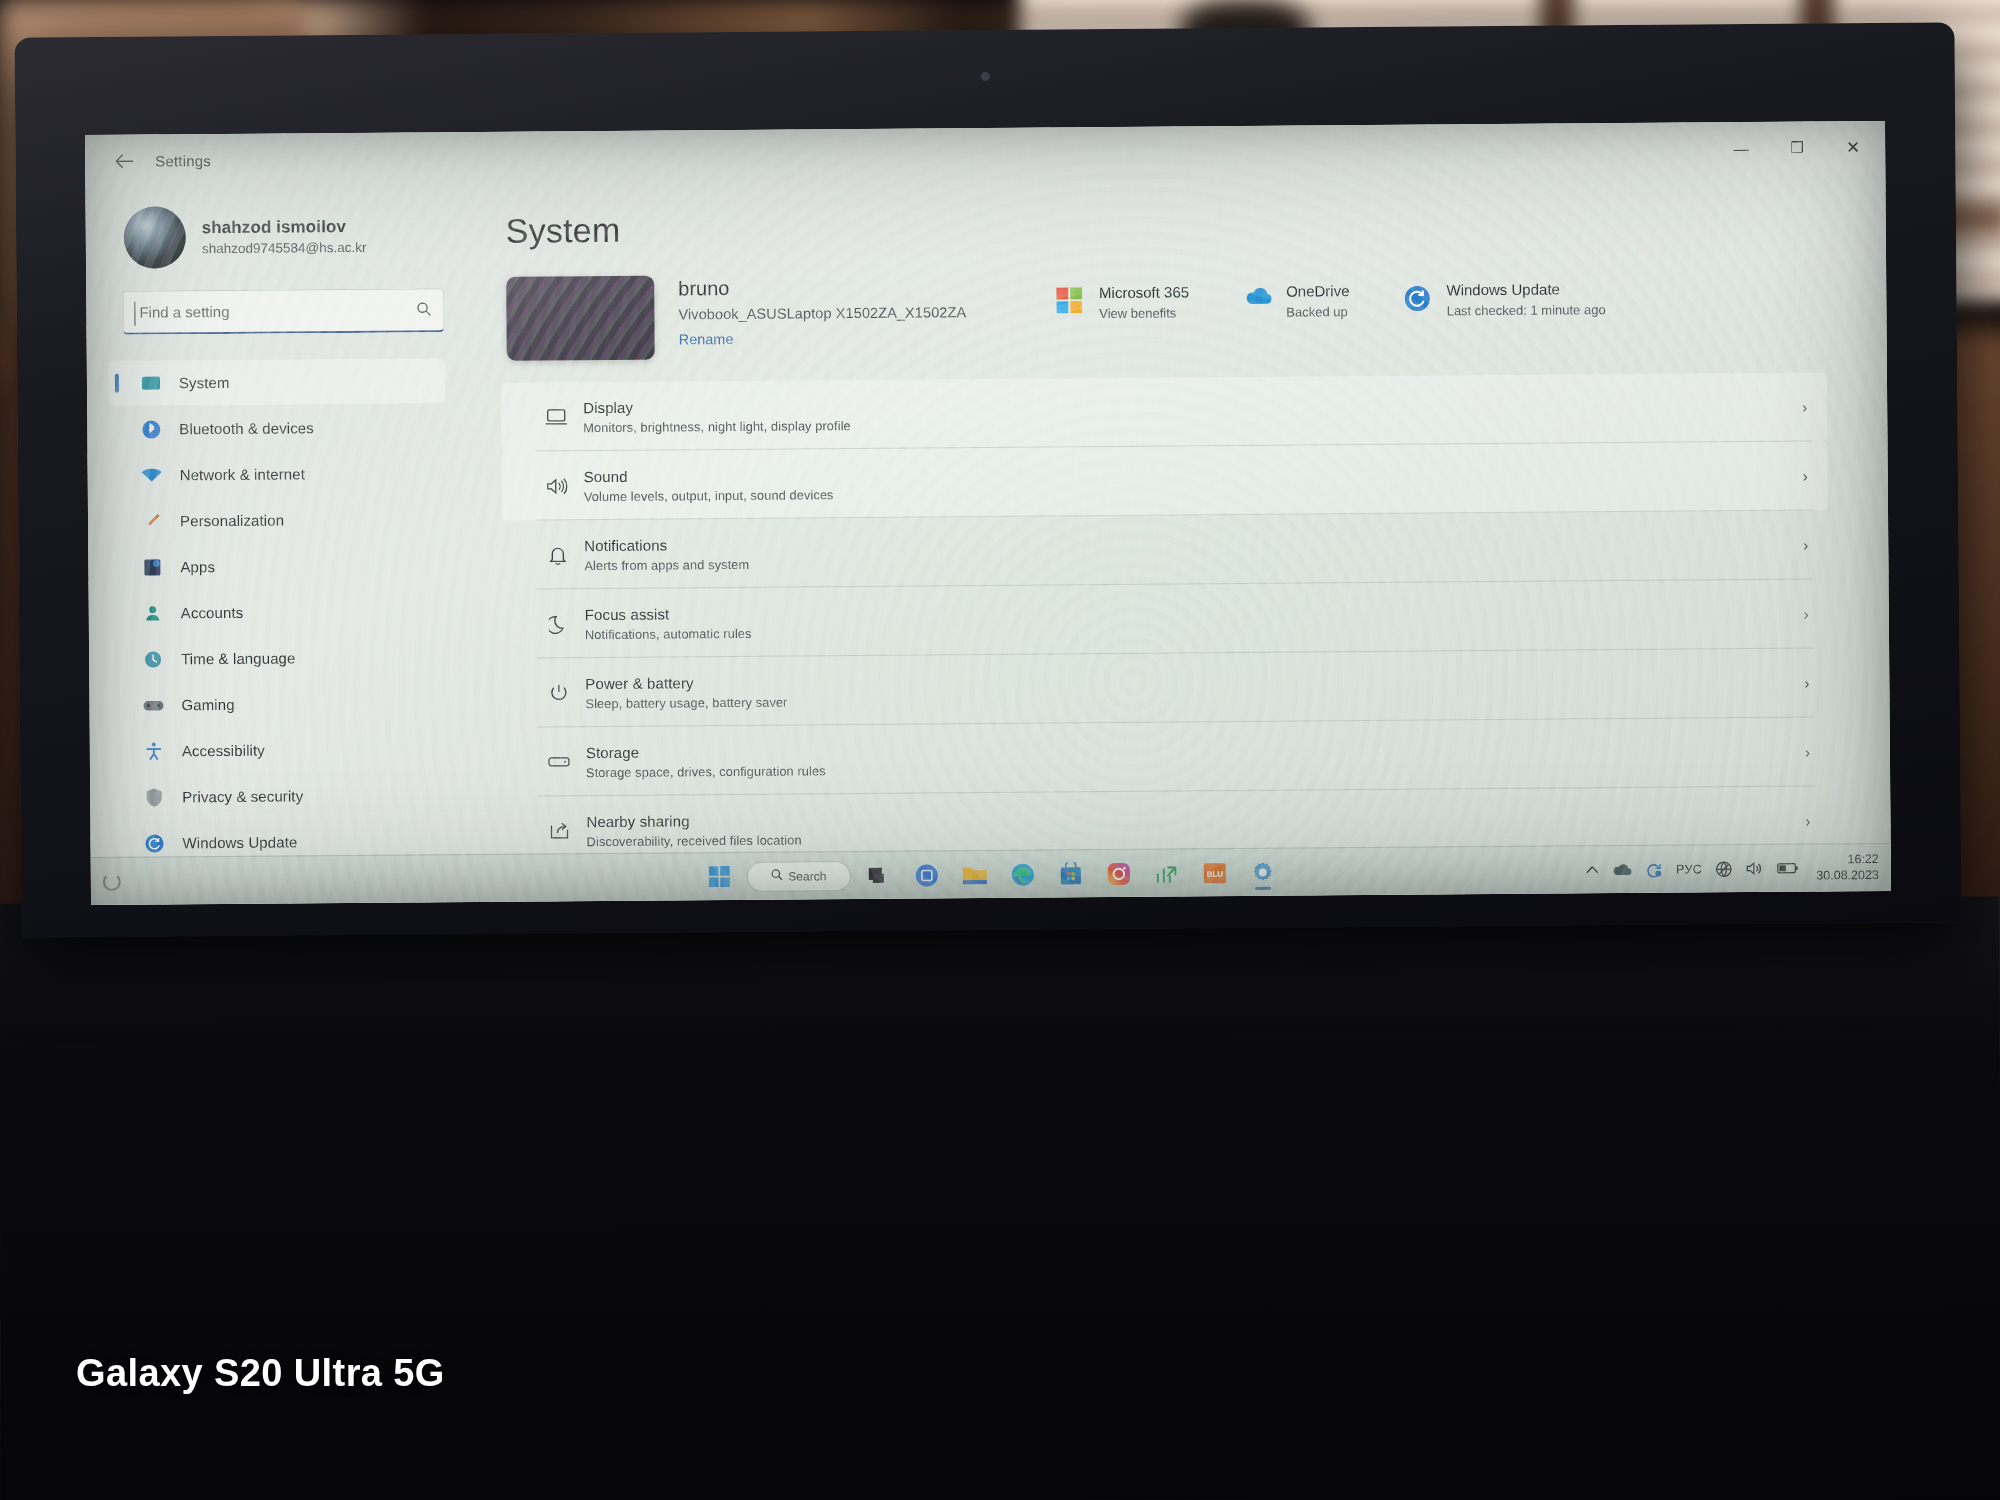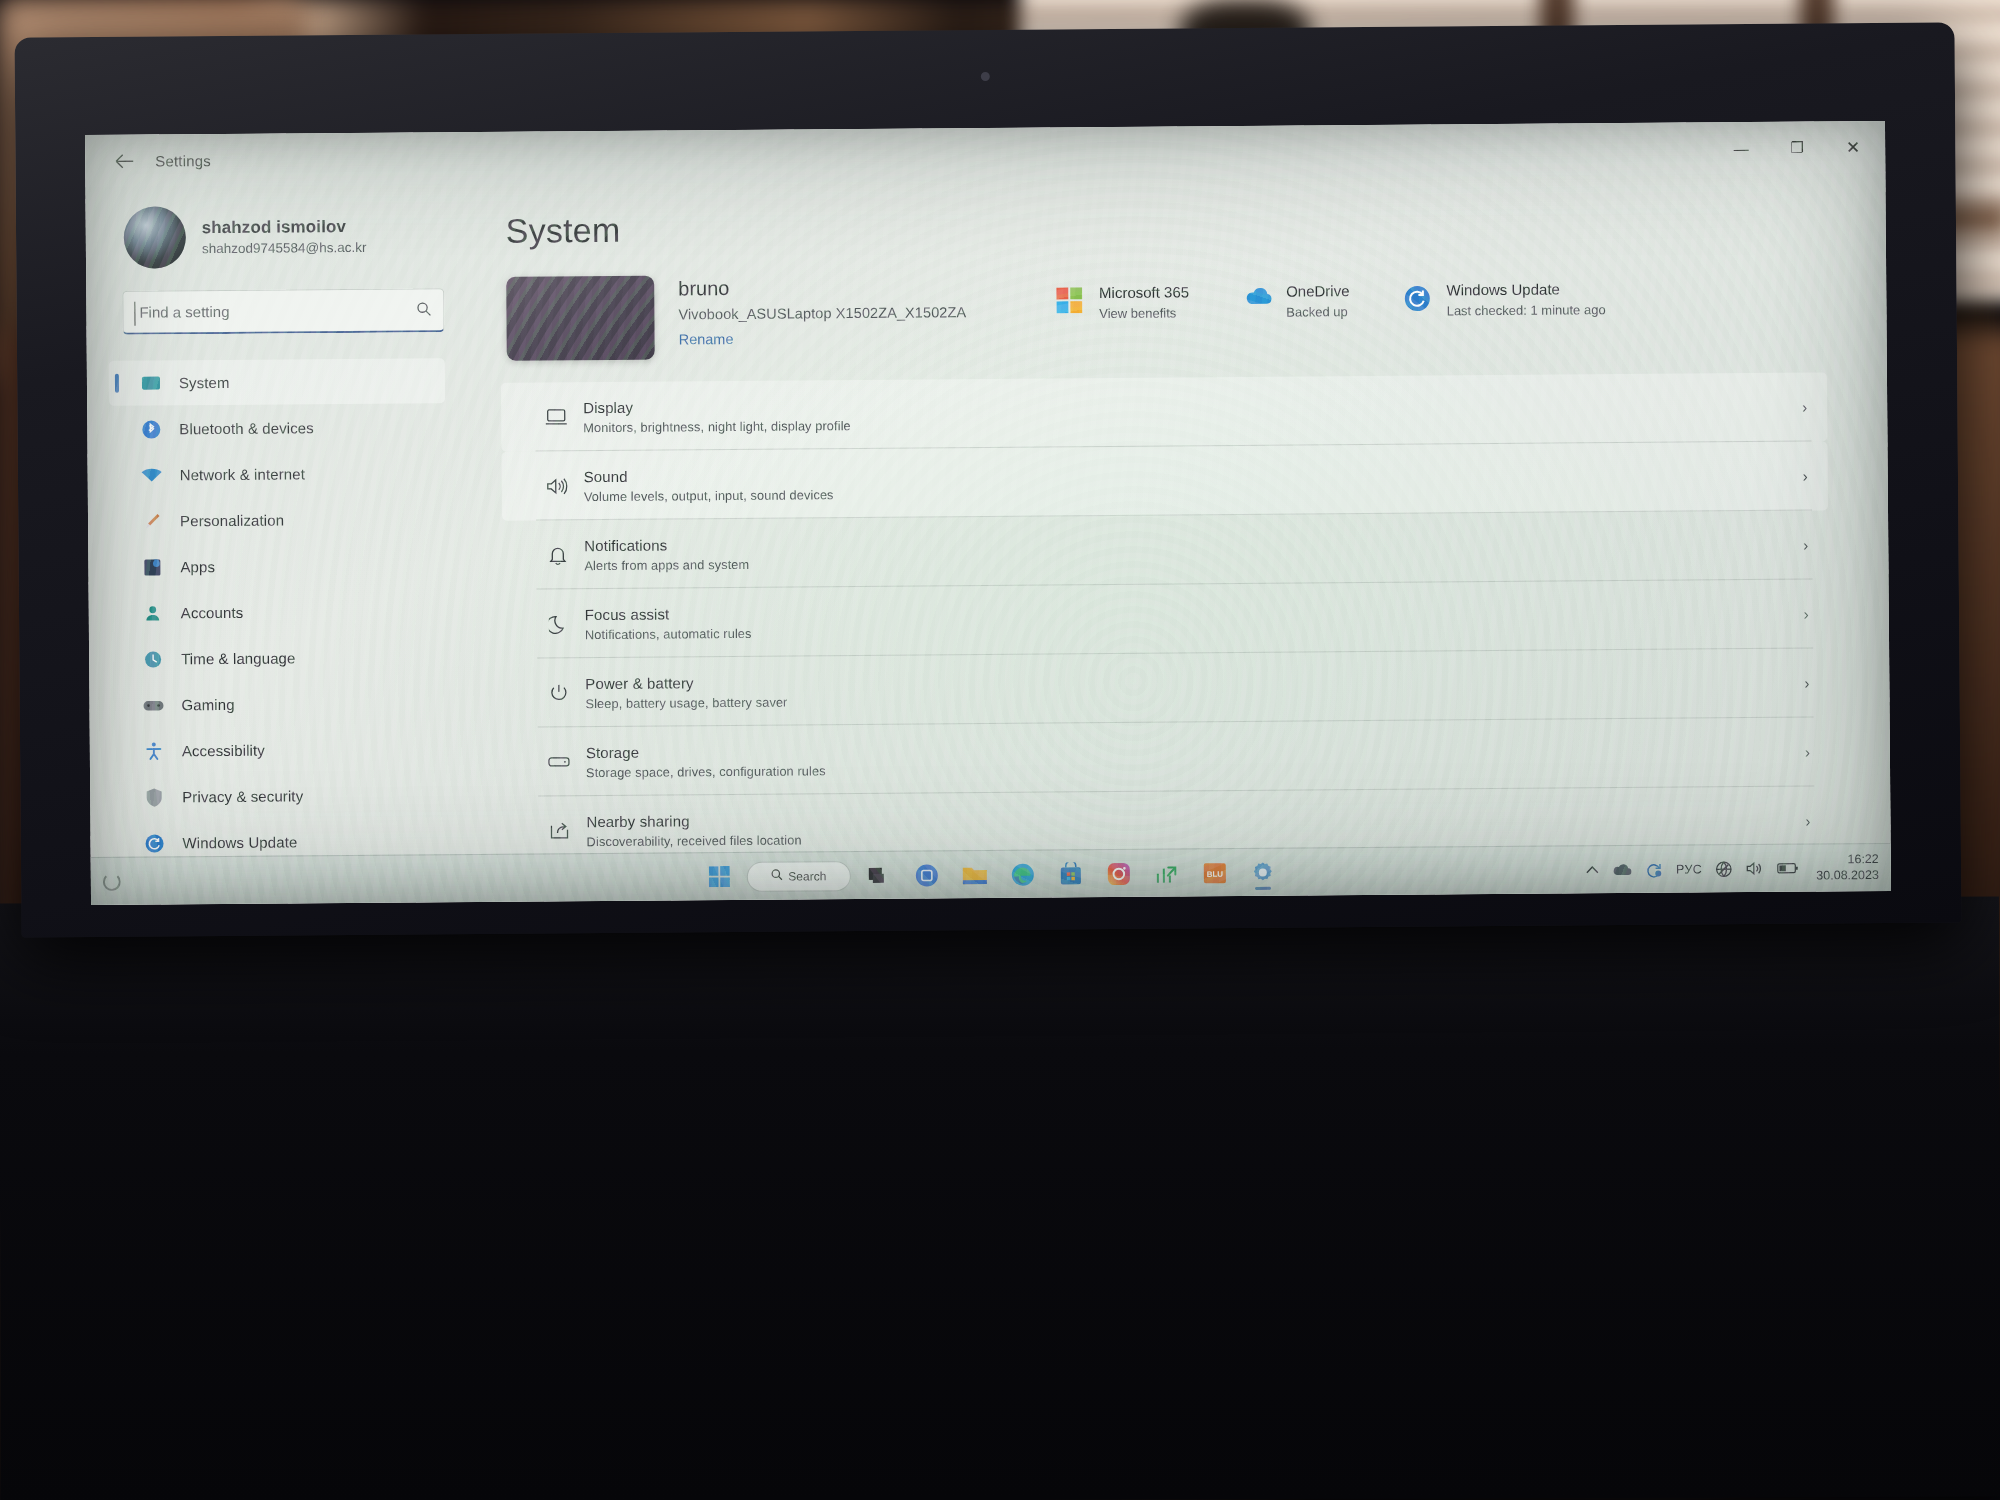--- a/index.html
+++ b/index.html
@@ -763,14 +763,15 @@
       </div>
 
     </div>
 
     <div id="moire-a"></div>
     <div id="moire-b"></div>
     <div id="screen-tint"></div>
     <div id="screen-vignette"></div>
   </div>
 
+  <div id="watermark">Galaxy S20 Ultra 5G</div>
 
 </div>
 
 </body></html>

